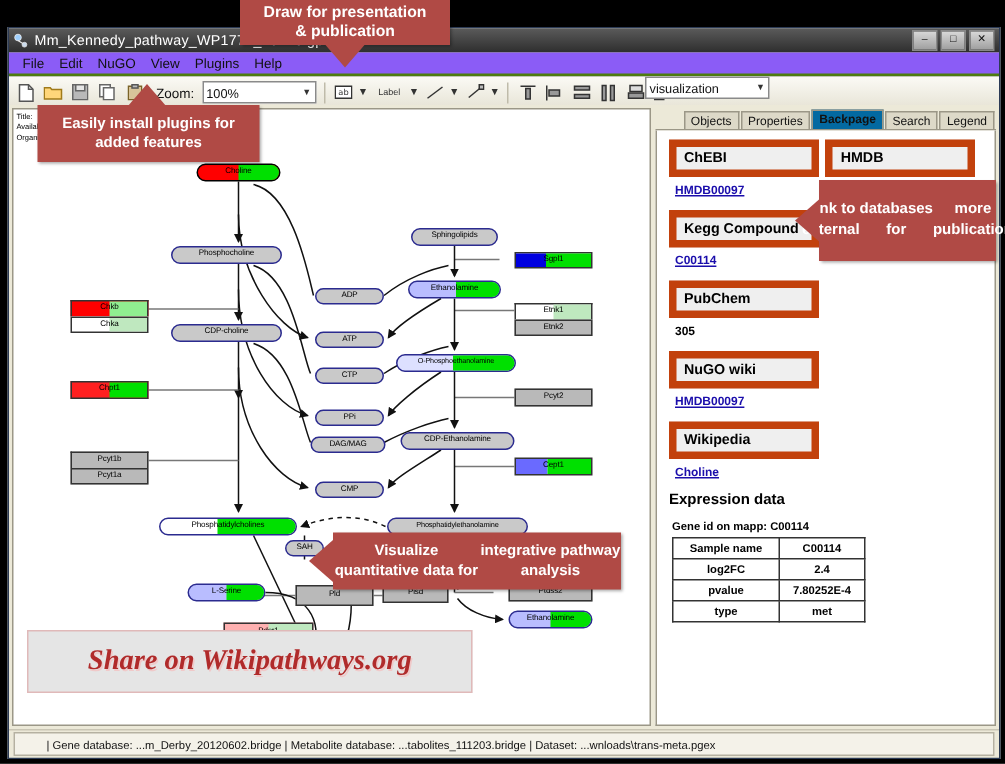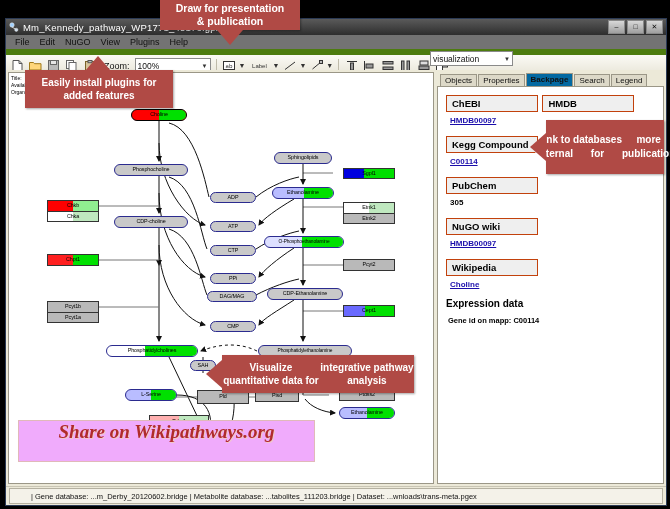--- a/index.html
+++ b/index.html
@@ -10,47 +10,47 @@
   .win{position:absolute;left:5px;top:18px;width:660px;height:486px;background:#ece9d8;
        border:1px solid #2b3a55;box-shadow:0 0 3px #000;}
   .titlebar{height:16px;background:linear-gradient(#5a5a5a,#2e2e2e);display:flex;align-items:center;
             padding:0 3px;color:#fff;font-size:9px;}
   .titlebar .tb-ico{width:10px;height:10px;margin-right:4px;flex:0 0 auto;}
   .tb-title{font-size:9.5px;letter-spacing:.2px;white-space:nowrap;overflow:hidden;}
   .tb-btns{margin-left:auto;display:flex;gap:2px;}
   .tb-btn{width:15px;height:12px;border:1px solid #888;background:linear-gradient(#d8d8d8,#9f9f9f);
           font-size:7px;line-height:12px;text-align:center;color:#111;}
 
-  .menubar{height:14px;background:#737373;border-bottom:6px solid #4d7c0f;display:flex;align-items:center;
+  .menubar{height:14px;background:#8b5cf6;border-bottom:2px solid #4d7c0f;display:flex;align-items:center;
            padding-left:4px;font-size:9px;color:#111;}
   .menubar span{padding:0 5px;}
 
   .toolbar{height:21px;background:linear-gradient(#fbfaf5,#e7e4d6);border-bottom:1px solid #c9c5b4;
            display:flex;align-items:center;padding-left:4px;gap:3px;}
   .tbi{width:15px;height:15px;display:flex;align-items:center;justify-content:center;font-size:10px;color:#444;}
   .tbsep{width:1px;height:14px;background:#bfbbaa;margin:0 2px;}
   .zoomlbl{font-size:9px;color:#111;margin:0 2px 0 4px;}
   .combo{height:13px;border:1px solid #8a8a8a;background:#fff;font-size:8.5px;display:flex;align-items:center;
          padding:0 2px;color:#111;}
   .combo .arw{margin-left:auto;font-size:6px;color:#333;padding-left:4px;}
   .drop-cap{font-size:7px;color:#333;margin-left:-1px;}
 
   
   .body{position:absolute;left:0;top:51px;right:0;bottom:19px;display:flex;background:#ece9d8;}
   .canvaswrap{position:relative;width:424px;background:#fff;border:1px solid #9b9787;margin:2px 0 2px 2px;overflow:hidden;}
   .sidepane{position:relative;flex:1;margin:2px 2px 2px 3px;display:flex;flex-direction:column;}
 
-  .tabs{display:flex;align-items:flex-end;height:14px;border-bottom:1px solid #9b9787;padding-left:3px;}
+  .tabs{display:flex;align-items:flex-end;height:14px;border-bottom:1px solid #9b9787;padding-left:3px;justify-content:flex-end;}
   .tab{font-size:8px;padding:1px 4px 1px;border:1px solid #9b9787;border-bottom:none;background:#ddd9c8;color:#111;
        margin-right:1px;}
   .tab.active{background:#0369a1;font-weight:bold;padding-bottom:2px;}
   .panebox{flex:1;background:#fff;border:1px solid #9b9787;border-top:none;overflow:hidden;position:relative;
            padding:6px 8px;}
 
-  .db-head{display:inline-block;border:1px solid #c2410c;background:#efefef;font-weight:bold;font-size:9.5px;
+  .db-head{display:inline-block;border:5px solid #c2410c;background:#efefef;font-weight:bold;font-size:9.5px;
            color:#000;padding:2px 5px;min-width:80px;}
   .db-link{display:block;color:#1a0dab;text-decoration:underline;font-size:8px;font-weight:bold;margin:4px 0 9px 4px;}
   .db-plain{display:block;color:#000;font-size:8px;font-weight:bold;margin:4px 0 9px 4px;}
   .expr-title{font-weight:bold;font-size:10px;color:#000;margin:2px 0 7px 0;}
   .gid{font-size:7.5px;color:#000;margin:0 0 3px 2px;font-weight:bold;}
   table.expr{border-collapse:collapse;margin-left:2px;}
   table.expr td{border:1px solid #333;font-size:7.5px;padding:2px 4px;text-align:center;color:#000;
                 font-weight:bold;background:#fff;}
   table.expr td.c1{width:62px;}
   table.expr td.c2{width:48px;}
@@ -77,22 +77,22 @@
 
   
   .callout{position:absolute;background:#b04a45;color:#fff;font-weight:bold;text-align:center;z-index:40;
            display:flex;align-items:center;justify-content:center;box-shadow:1px 1px 2px rgba(0,0,0,.35);}
   .arrow-d{position:absolute;width:0;height:0;border-left:13px solid transparent;border-right:13px solid transparent;
            border-top:15px solid #b04a45;z-index:40;}
   .arrow-u{position:absolute;width:0;height:0;border-left:13px solid transparent;border-right:13px solid transparent;
            border-bottom:15px solid #b04a45;z-index:40;}
   .arrow-l{position:absolute;width:0;height:0;border-top:14px solid transparent;border-bottom:14px solid transparent;
            border-right:16px solid #b04a45;z-index:40;}
-  .share{position:absolute;left:18px;top:420px;width:295px;height:40px;border:1px solid #e0b9b9;background:#f0abfc;
-         display:flex;justify-content:center;z-index:41;}
+  .share{position:absolute;left:18px;top:420px;width:295px;height:40px;border:1px solid #e0b9b9;background:#e5e5e5;
+         display:flex;align-items:center;justify-content:center;z-index:41;}
   .share span{font-family:"Liberation Serif",serif;font-style:italic;font-weight:bold;font-size:19px;color:#b02b2b;
               text-shadow:1px 1px 0 #f0c9c9;}
 </style>
 </head>
 <body>
 
 <div id="root">
 
   <div class="win">
 
@@ -475,20 +475,40 @@
 
           <div class="db-head">NuGO wiki</div>
           <a class="db-link" href="#">HMDB00097</a>
 
           <div class="db-head">Wikipedia</div>
           <a class="db-link" href="#">Choline</a>
 
           <div class="expr-title">Expression data</div>
           <div class="gid">Gene id on mapp: C00114</div>
 
+          <table class="expr">
+            <tbody>
+                <tr>
+              <td class="c1">Sample name</td>
+              <td class="c2">C00114</td>
+            </tr>
+            <tr>
+              <td class="c1">log2FC</td>
+              <td class="c2">2.4</td>
+            </tr>
+            <tr>
+              <td class="c1">pvalue</td>
+              <td class="c2">7.80252E-4</td>
+            </tr>
+            <tr>
+              <td class="c1">type</td>
+              <td class="c2">met</td>
+            </tr>
+          </tbody>
+            </table>
         </div>
       </div>
 
     </div>
 
     <div class="statusbar">
       <div class="status-inner">| Gene database: ...m_Derby_20120602.bridge | Metabolite database: ...tabolites_111203.bridge | Dataset: ...wnloads\trans-meta.pgex</div>
     </div>
 
   </div>

